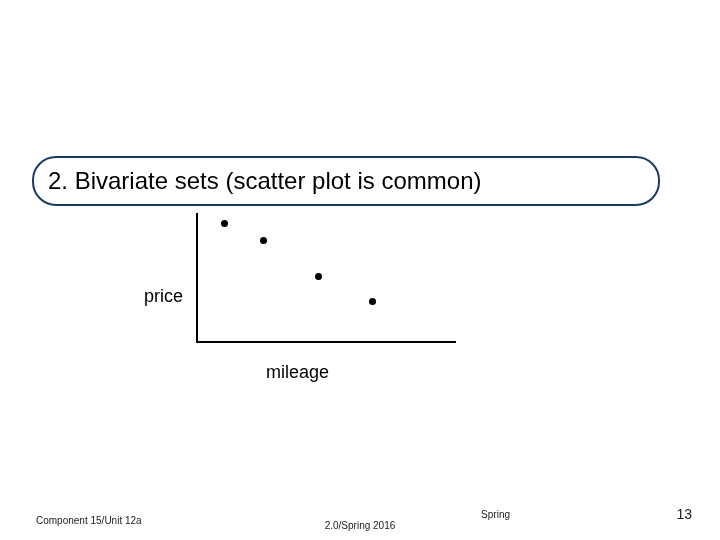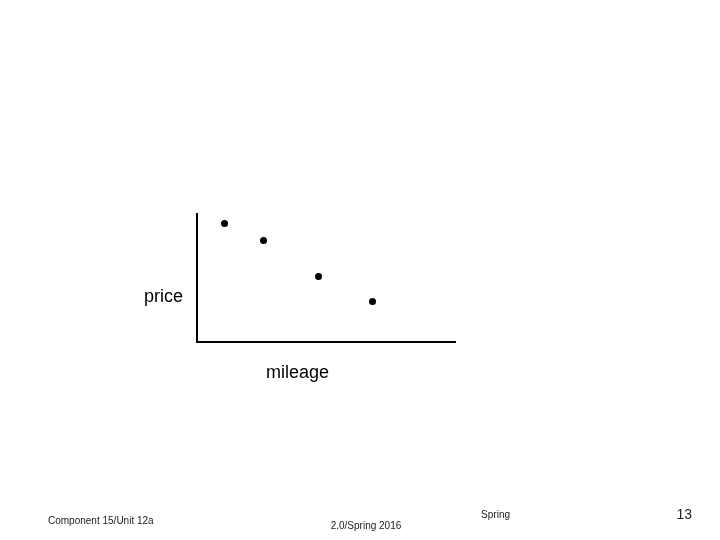--- a/index.html
+++ b/index.html
@@ -7,33 +7,36 @@
   .slide { position: relative; width: 720px; height: 540px; }
   .title { position: absolute; top: 8px; left: 30px; right: 20px; font-size: 35px; line-height: 1.25; text-align: center; font-family: Verdana, Geneva, sans-serif; }
   .title .cont { font-size: 30px; }
   .box { position: absolute; top: 156px; left: 32px; width: 628px; height: 50px; border: 2.5px solid #1b3a66; border-radius: 24px; display: flex; align-items: center; padding-left: 14px; font-family: Arial, Helvetica, sans-serif; font-size: 24px; }
   .chart { position: absolute; top: 213px; left: 196px; width: 260px; height: 130px; }
   .ylabel { position: absolute; top: 272px; left: 144px; font-family: Verdana, Geneva, sans-serif; font-size: 18px; margin-top: 14px; }
   .xlabel { position: absolute; top: 362px; left: 266px; font-family: Verdana, Geneva, sans-serif; font-size: 18px; }
   .axis-y { position: absolute; left: 0; top: 0; width: 0; height: 130px; border-left: 2px solid #000; }
   .axis-x { position: absolute; left: 0; bottom: 0; width: 260px; height: 0; border-top: 2px solid #000; }
   .pt { position: absolute; width: 7px; height: 7px; border-radius: 50%; background: #000; }
-  .footer { position: absolute; bottom: 8px; left: 12px; right: 0; height: 32px; font-family: Verdana, Geneva, sans-serif; font-size: 10px; color: #222; }
+  .footer { position: absolute; bottom: 8px; left: 0; right: 0; height: 32px; font-family: Verdana, Geneva, sans-serif; font-size: 10px; color: #222; }
   .f-left { position: absolute; left: 36px; bottom: 6px; }
   .f-center { position: absolute; left: 0; right: 0; bottom: 0; text-align: center; line-height: 1.2; }
   .f-center div { display: block; }
   .f-version { position: absolute; right: 210px; bottom: 12px; }
   .f-page { position: absolute; right: 28px; bottom: 10px; font-size: 14px; margin-top: 29px; }
 </style>
 </head>
 <body>
 
 <div class="slide">
 
 
+  <div class="box">
+    <span>2. Bivariate sets (scatter plot is common)</span>
+  </div>
 
   <div class="ylabel">price</div>
   <div class="xlabel">mileage</div>
 
   <div class="chart">
     <div class="axis-y"></div>
     <div class="axis-x"></div>
 
   <div class="pt" style="left: 25.1px; top: 6.9px;"></div>
       <div class="pt" style="left: 64.1px; top: 23.8px;"></div>

